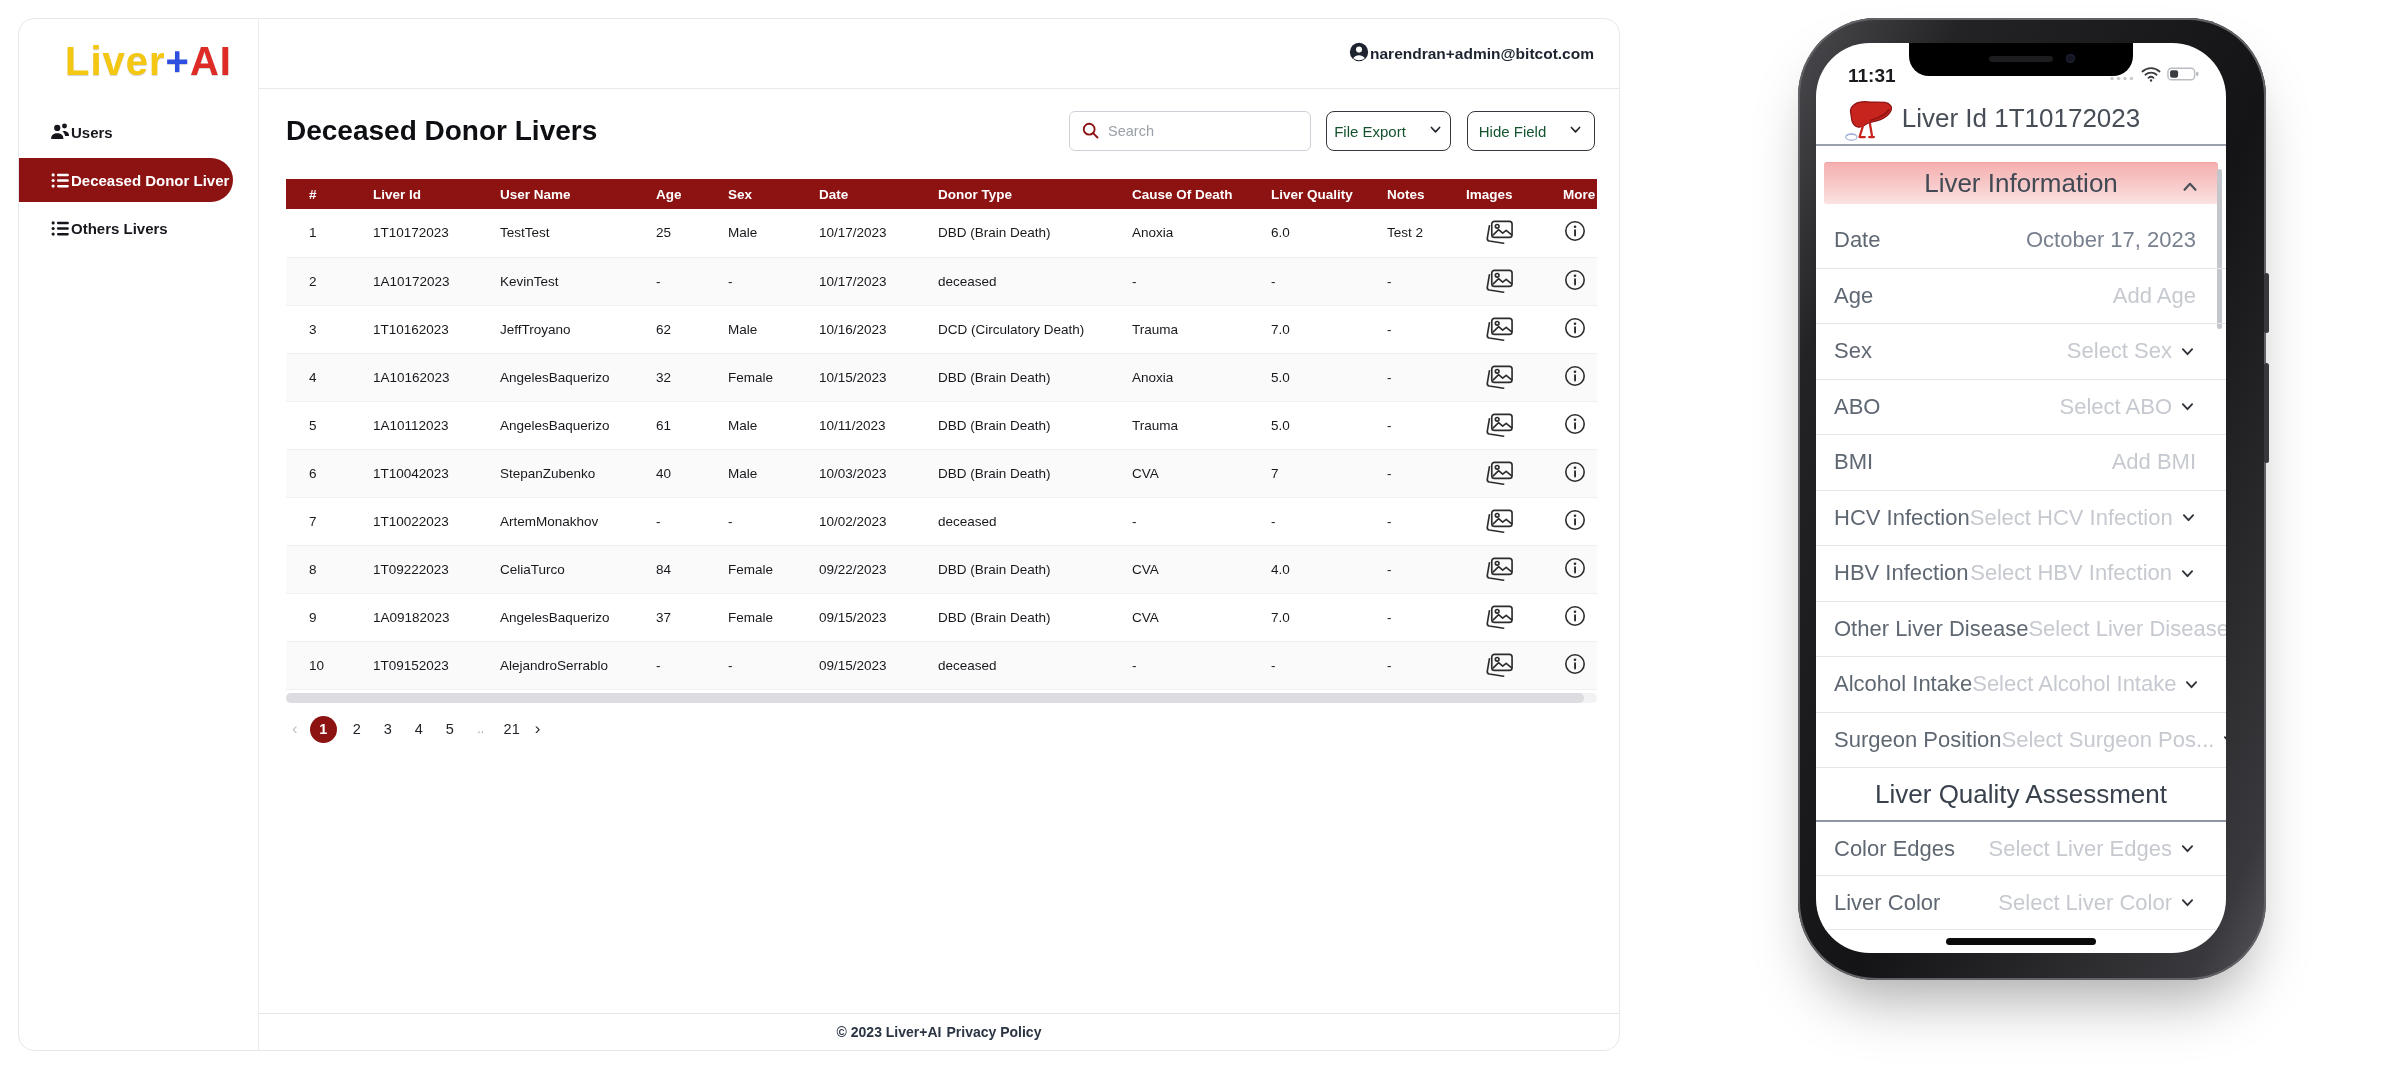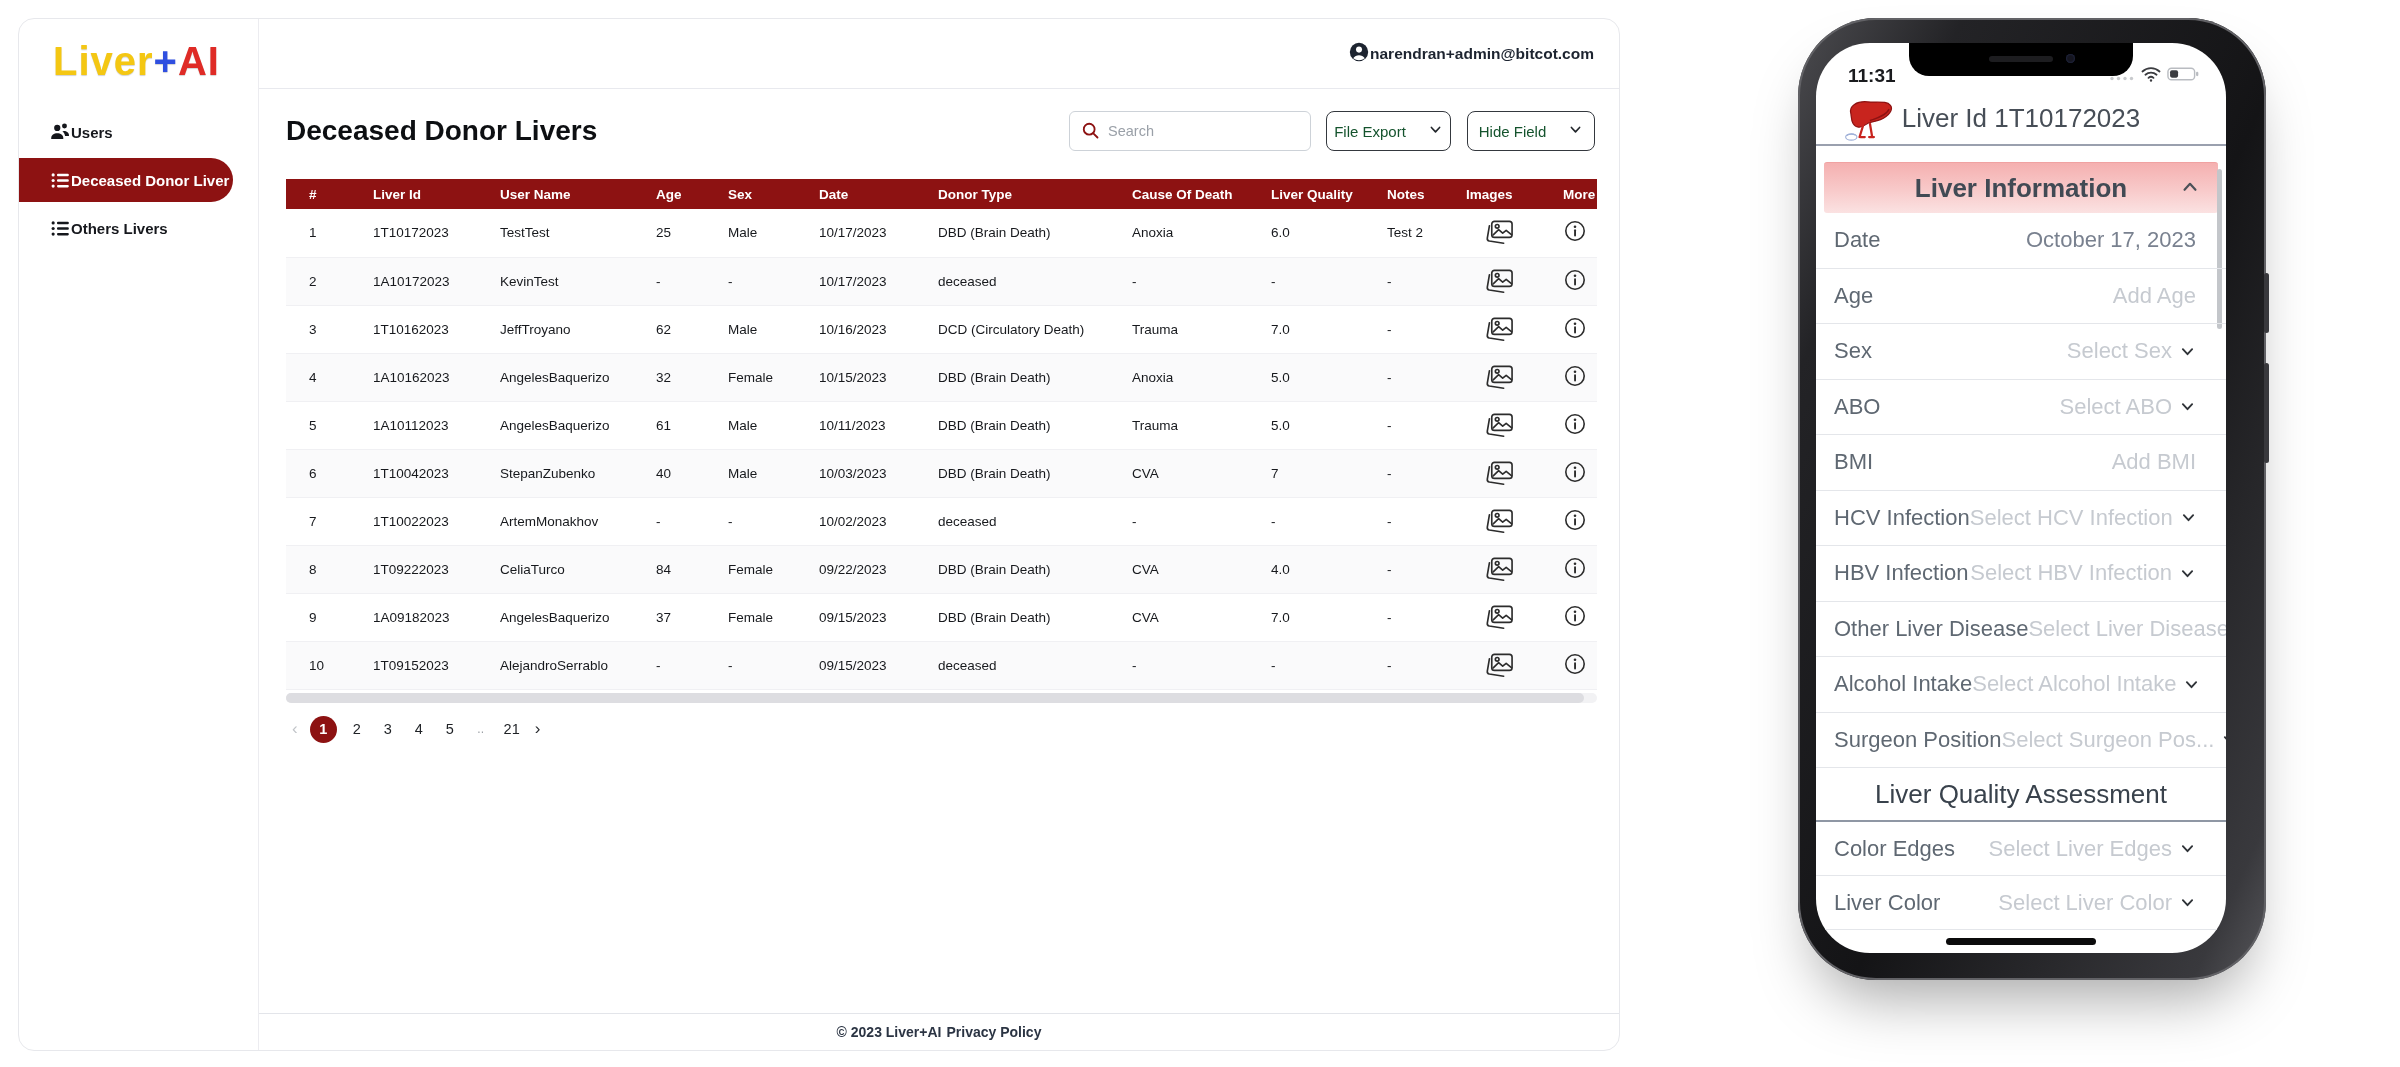--- a/index.html
+++ b/index.html
@@ -5,21 +5,21 @@
   * { margin:0; padding:0; box-sizing:border-box; }
   html,body { background:#ffffff; }
   body { font-family:"Liberation Sans", sans-serif; }
   .stage { position:relative; width:2400px; height:1067px; background:#fff; overflow:hidden; }
 
   
   .app-card { position:absolute; left:18px; top:18px; width:1602px; height:1033px;
     background:#fff; border:1px solid #e7e8ec; border-radius:16px; display:flex; overflow:hidden; }
 
   .sidebar { width:240px; border-right:1px solid #ececf0; padding-top:20px; flex:0 0 240px; }
-  .logo { margin-left:34px; font-size:40px; font-weight:bold; letter-spacing:1px;
+  .logo { margin-left:46px; font-size:40px; font-weight:bold; letter-spacing:1px;
     text-shadow:0 1px 1px rgba(0,0,0,.18); white-space:nowrap; }
   .logo .l-yellow { color:#F4C713; }
   .logo .l-blue { color:#2F4FE0; }
   .logo .l-red { color:#DF2B26; }
   .menu { margin-top:28px; }
   .side-item { height:40px; display:flex; align-items:center; padding-left:30px;
     font-size:15px; font-weight:600; color:#16181d; cursor:pointer; }
   .side-item.active { height:44px; width:214px; margin:6px 0; background:#8D1212; color:#fff;
     border-radius:0 22px 22px 0; font-weight:700; }
   .side-item .icn { display:inline-flex; width:22px; height:22px; align-items:center; justify-content:center; }
@@ -93,23 +93,23 @@
   .statusbar { position:absolute; top:22px; left:32px; right:26px; display:flex; align-items:center; }
   .p-time { font-size:19px; font-weight:bold; color:#1a1b1e; }
   .statusicons { margin-left:auto; display:flex; align-items:center; gap:5px; }
 
   .phead { position:absolute; top:52px; left:0; right:0; height:48px; }
   .phead .liver-logo { position:absolute; left:27px; top:2px; }
   .phead .ptitle { position:absolute; left:0; right:0; top:8px; text-align:center; font-size:26px;
     color:#474e57; }
   .pdivider { position:absolute; top:101px; left:0; right:0; height:2px; background:#9aa0ae; }
 
-  .banner { position:absolute; top:119px; left:8px; right:8px; height:51px; border-radius:3px;
+  .banner { position:absolute; top:119px; left:8px; right:8px; height:42px; border-radius:3px;
     background:linear-gradient(180deg,#f5b0b0 0%,#f8caca 55%,#fbe2e2 100%);
-    border-top:1px solid #f0a2a2; display:flex; align-items:center; justify-content:center; cursor:pointer;font-weight:bold; }
+    border-top:1px solid #f0a2a2; display:flex; align-items:center; justify-content:center; cursor:pointer; }
   .banner .btext { font-size:26px; color:#414a54; }
   .banner .icn { position:absolute; right:18px; top:14px; }
   .pscrollbar { position:absolute; right:4px; top:126px; width:5px; height:160px; background:#c3c6ca;
     border-radius:3px; }
 
   .prows1 { position:absolute; top:170px; left:0; right:0; }
   .prows2 { position:absolute; top:779px; left:0; right:0; }
   .prow { height:55.5px; display:flex; align-items:center; padding:0 30px 0 18px;
     border-bottom:1px solid #e4e6ea; cursor:pointer; }
   .prows2 .prow { height:54px; }

